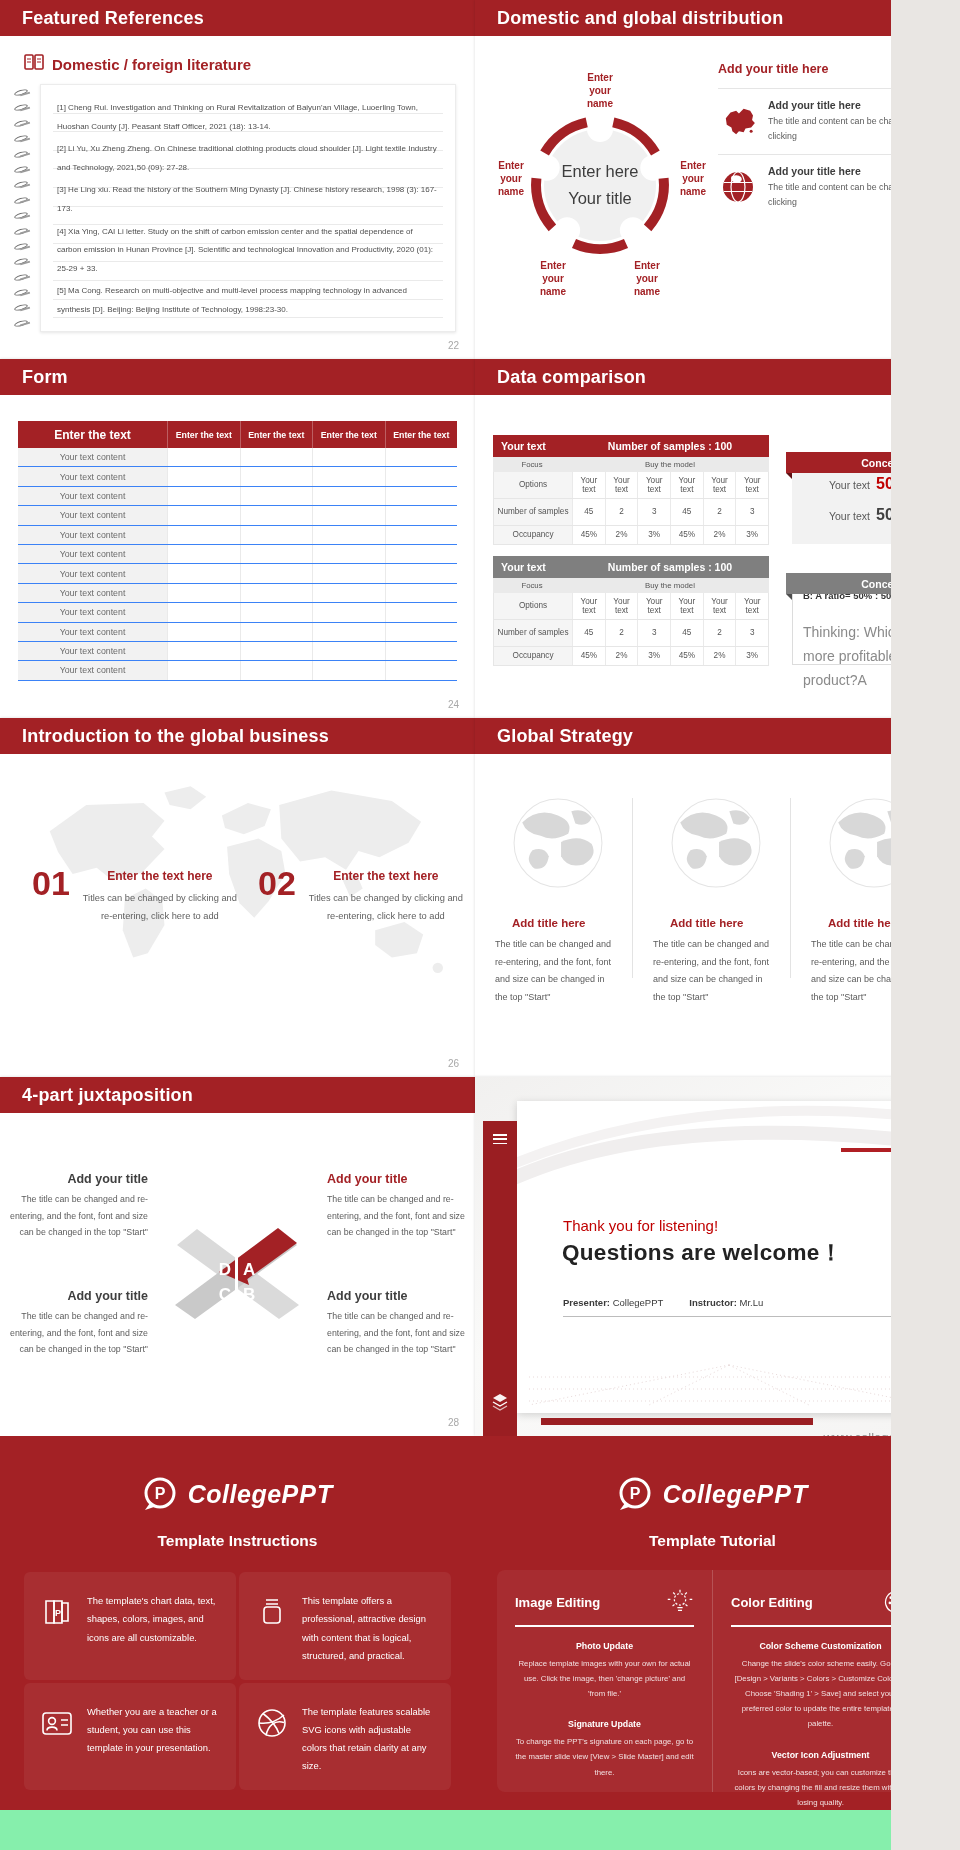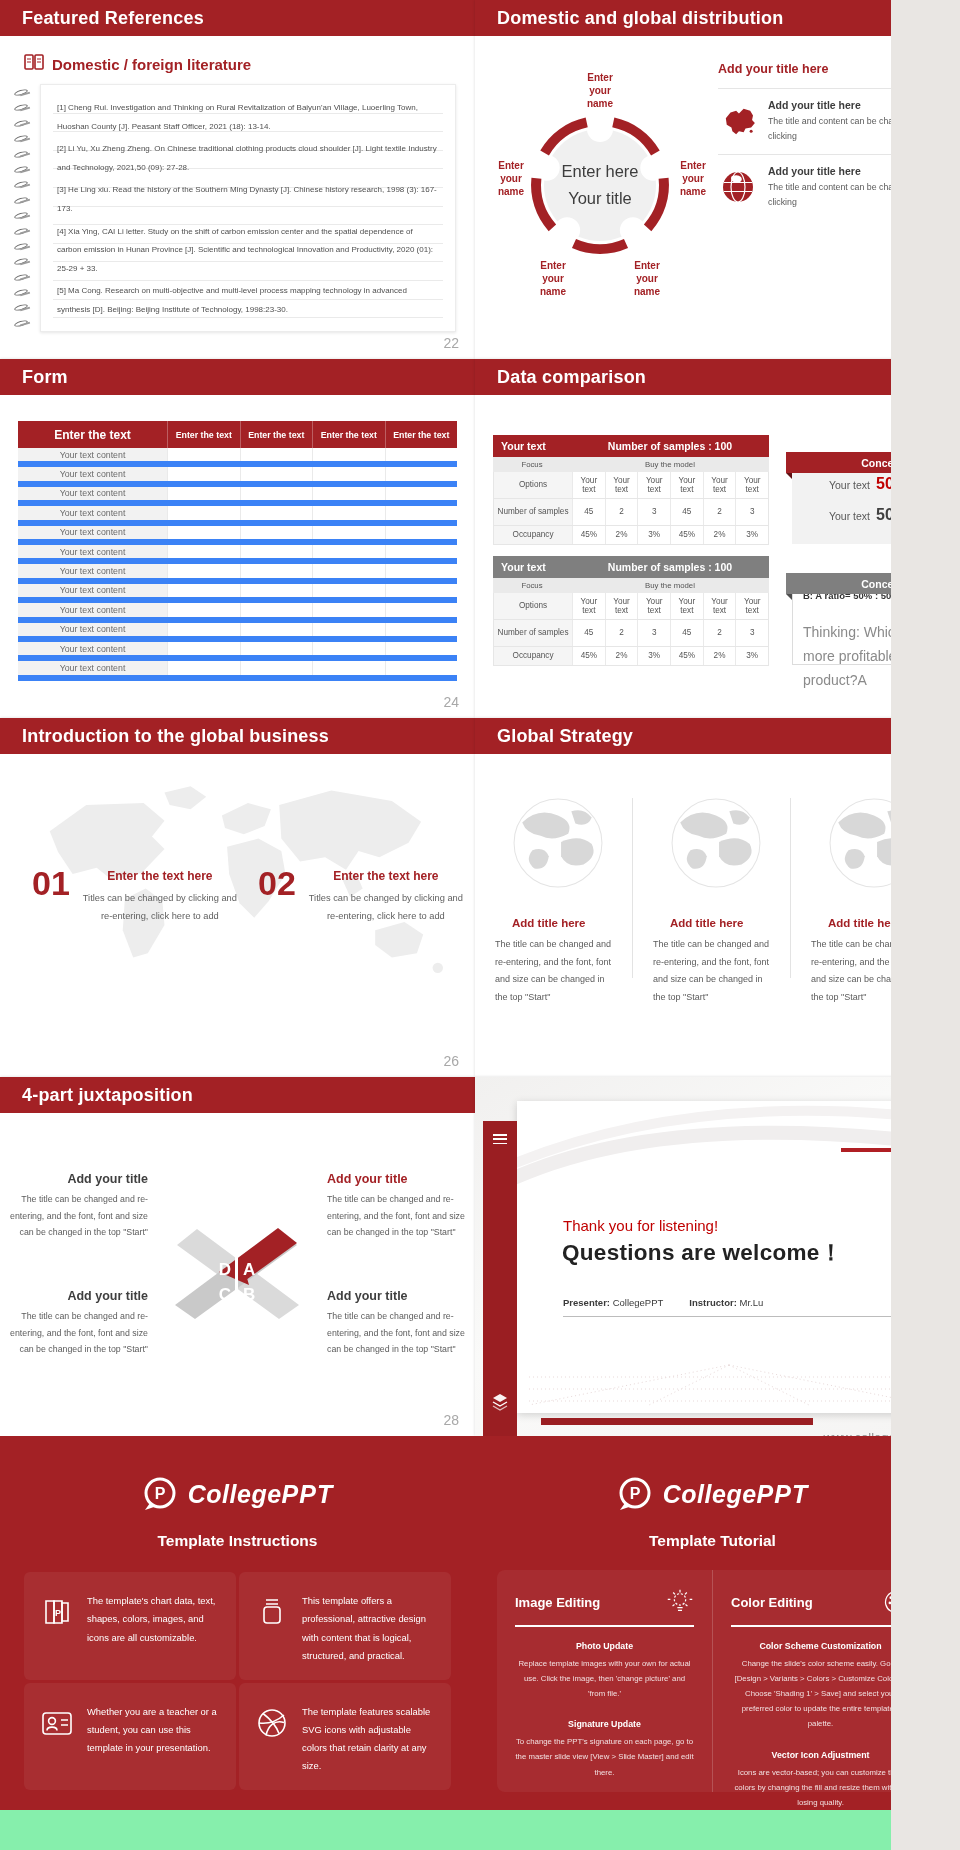--- a/index.html
+++ b/index.html
@@ -3,21 +3,21 @@
 <meta charset="utf-8">
 <style>
   * { box-sizing: border-box; }
   body { margin:0; background:#e9e6e3; font-family:"Liberation Sans",sans-serif; }
   #board { position:relative; width:891px; height:1850px; display:grid;
            grid-template-columns:475px 475px; grid-template-rows:359px 359px 359px 359px 374px;
            background:#86efac; overflow:hidden; }
   .slide { position:relative; background:#fff; overflow:hidden; box-shadow:0 0 3px rgba(0,0,0,.14); }
   .slide-header { height:36px; background:#a32125; color:#fff; display:flex; align-items:center;
                   padding-left:22px; font-size:18px; font-weight:bold; letter-spacing:.2px; }
-  .pagenum { position:absolute; right:16px; bottom:8px; font-size:14px; color:#a8a8a8; }
+  .pagenum { position:absolute; right:16px; bottom:8px; font-size:10px; color:#a8a8a8; }
 
   
   .sec-row { position:absolute; left:24px; top:54px; display:flex; align-items:center; gap:8px; }
   .sec-title { font-size:15px; font-weight:bold; color:#a32125; }
   .notebook { position:absolute; left:14px; top:84px; width:446px; height:248px; }
   .coils { position:absolute; left:0; top:6px; bottom:6px; width:24px; display:flex;
            flex-direction:column; justify-content:space-between; }
   .coil { width:16px; height:5px; position:relative; }
   .coil::before { content:""; position:absolute; left:0; top:0; width:12px; height:3px;
                   border:1.3px solid #6e6e6e; border-radius:50%; transform:rotate(-16deg); }
@@ -47,21 +47,21 @@
   .dist-item .ic { flex:0 0 40px; display:flex; justify-content:center; }
   .item-title { font-size:10.5px; font-weight:bold; color:#3c3c3c; margin-bottom:3px; }
   .item-body { font-size:8.8px; color:#5a5a5a; line-height:1.7; }
 
   
   .ftable { position:absolute; left:18px; top:62px; width:439px; }
   .fhead { display:flex; height:27px; background:#a32125; color:#fff; }
   .fhead .c0 { width:149px; font-size:12px; font-weight:bold; display:flex; align-items:center; justify-content:center; }
   .fhead .c { flex:1; font-size:8.8px; font-weight:bold; display:flex; align-items:center;
               justify-content:center; border-left:1px solid rgba(255,255,255,.28); }
-  .frow { display:flex; height:19.4px; border-bottom:6px solid #3b82f6; }
+  .frow { display:flex; height:19.4px; border-bottom:1px solid #3b82f6; }
   .frow .c0 { width:149px; background:#f2f2f2; color:#6a6a6a; font-size:8.8px;
               display:flex; align-items:center; justify-content:center; }
   .frow .c { flex:1; border-left:1px solid #eaeaea; background:#fff; }
 
   
   .ctable { position:absolute; left:18px; width:276px; }
   .chead { display:flex; height:22px; color:#fff; }
   .chead.red { background:#a32125; } .chead.gray { background:#7f7f7f; }
   .chead .lbl { width:78px; display:flex; align-items:center; padding-left:8px; font-size:10.5px; font-weight:bold; }
   .chead .rest { flex:1; display:flex; align-items:center; justify-content:center; font-size:10.5px; font-weight:bold;}

